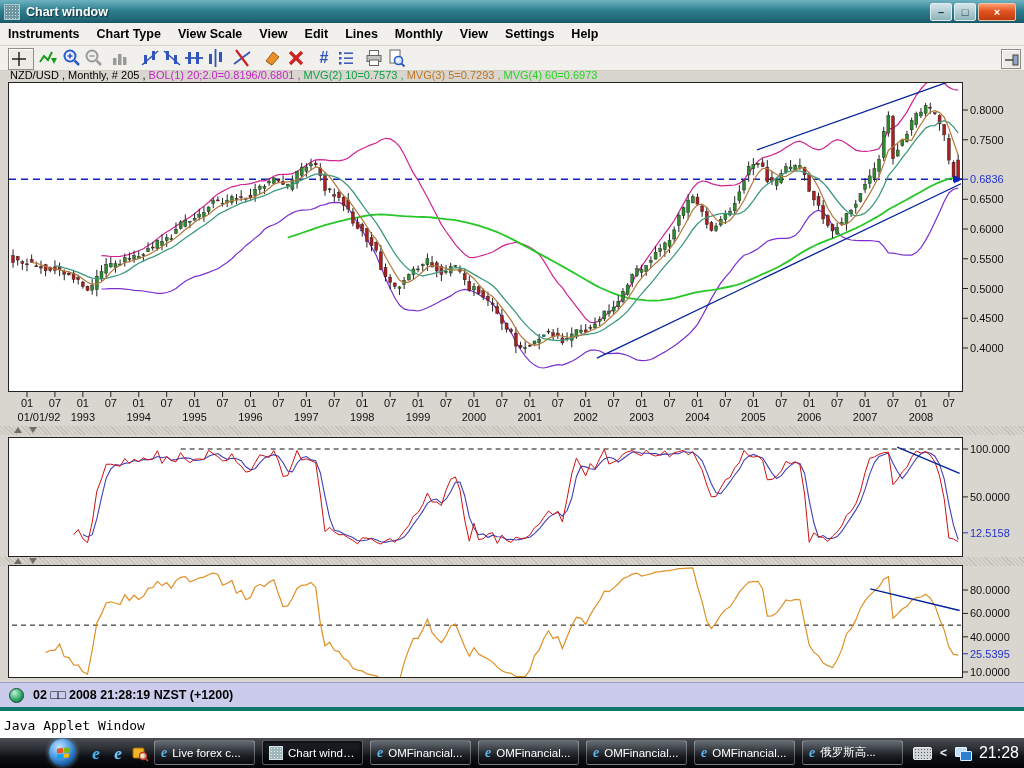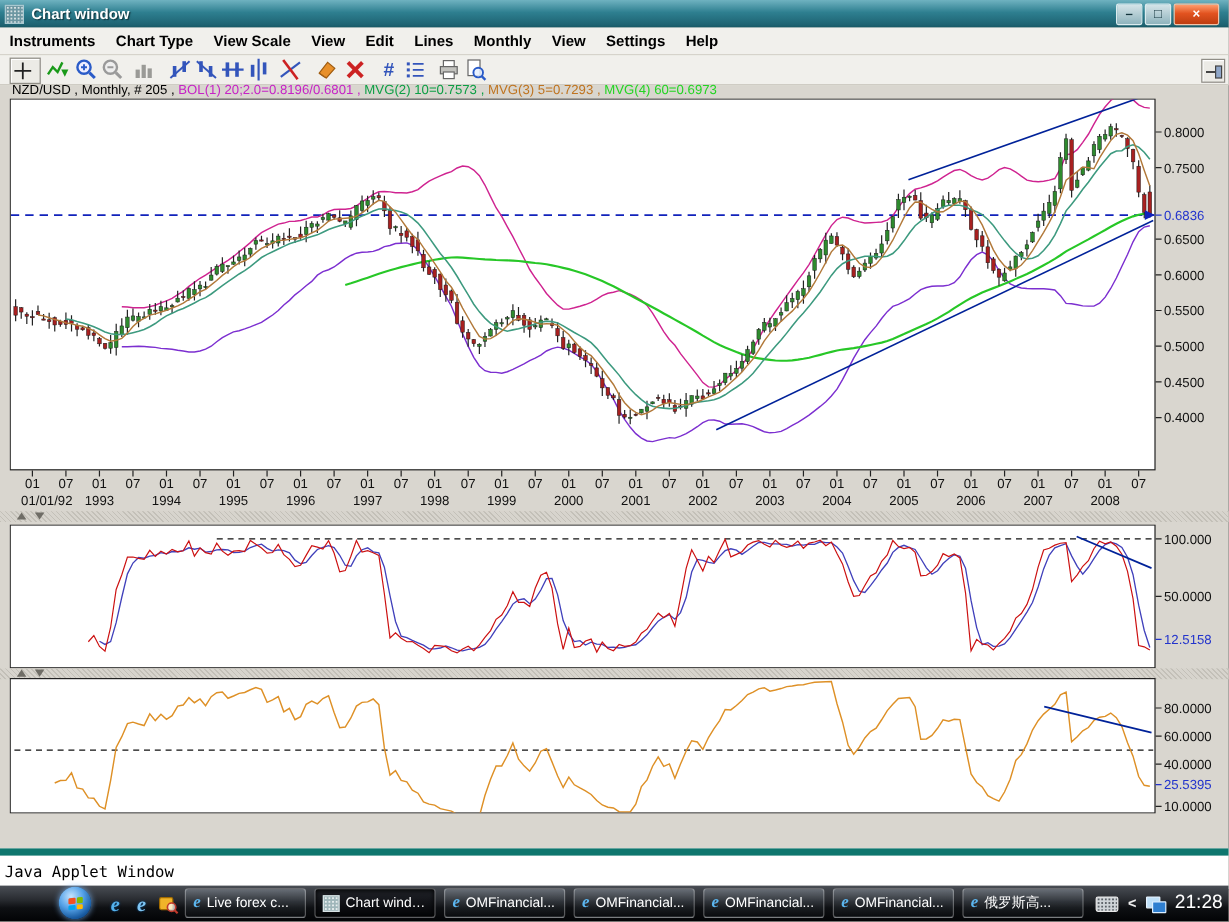--- a/index.html
+++ b/index.html
@@ -36,21 +36,21 @@
   .split-handles{position:absolute;left:14px;top:1px;display:flex;gap:7px;}
   .tri-up{width:0;height:0;border-left:4px solid transparent;border-right:4px solid transparent;border-bottom:6px solid #6f6d66;}
   .tri-dn{width:0;height:0;border-left:4px solid transparent;border-right:4px solid transparent;border-top:6px solid #6f6d66;}
   
   .statusbar{position:absolute;left:0;top:682px;right:0;height:24px;background:#cbcbec;
     border-top:1px solid #9e9ec2;display:flex;align-items:center;padding-left:9px;gap:9px;}
   .orb{width:13px;height:13px;border-radius:50%;border:1px solid #0a4f2e;
     background:radial-gradient(circle at 35% 30%,#bdf2d4,#2aa263 60%,#0d6e3e);}
   .status-text{font-weight:bold;font-size:12.5px;color:#000;}
   .appletbar{position:absolute;left:0;top:707px;right:0;height:28px;background:#fff;
-    border-top:6px solid #0f766e;border-bottom:1px solid #3c3c3c;display:flex;align-items:center;
+    border-top:4px solid #0f766e;border-bottom:1px solid #3c3c3c;display:flex;align-items:center;
     padding-left:4px;font-family:"DejaVu Sans Mono",monospace;font-size:13px;color:#000;}
   
   .taskbar{position:absolute;left:0;top:738px;right:0;height:30px;
     background:linear-gradient(#4a4e55,#282b30 40%,#0e1013 62%,#020305);}
   .start-orb{position:absolute;left:49px;top:1px;width:27px;height:27px;border-radius:50%;
     background:radial-gradient(circle at 38% 30%,#c4e4ff,#55a2e8 40%,#185aa0 72%,#0b3466);
     box-shadow:0 0 5px rgba(130,190,255,.8);display:grid;place-items:center;}
   .flag{width:12px;height:10px;display:grid;grid-template:1fr 1fr / 1fr 1fr;gap:1px;transform:skewY(-6deg);}
   .flag span{border-radius:1px;}
   .ql{position:absolute;top:5px;width:20px;height:20px;display:flex;align-items:center;justify-content:center;}
@@ -822,20 +822,24 @@
         <text x="962" y="52.42" font-size="11" fill="#111">60.0000</text>
         <line x1="955" y1="71.84" x2="960" y2="71.84" stroke="#222"></line>
         <text x="962" y="75.84" font-size="11" fill="#111">40.0000</text>
         <line x1="955" y1="106.97" x2="960" y2="106.97" stroke="#222"></line>
         <text x="962" y="110.97" font-size="11" fill="#111">10.0000</text>
         <line x1="955" y1="88.7732455" x2="960" y2="88.7732455" stroke="#2233cc"></line>
         <text x="962" y="92.7732455" font-size="11" fill="#2233cc">25.5395</text>
       </g>
     </svg>
 
+  <div class="statusbar">
+    <div class="orb"></div>
+    <span class="status-text">02 □□ 2008 21:28:19  NZST (+1200)</span>
+  </div>
 
   <div class="appletbar">
     <span>Java Applet Window</span>
   </div>
 
   <div class="taskbar">
     <div class="start-orb">
       <div class="flag">
         <span style="background:#f25022;"></span>
           <span style="background:#7fba00;"></span>

